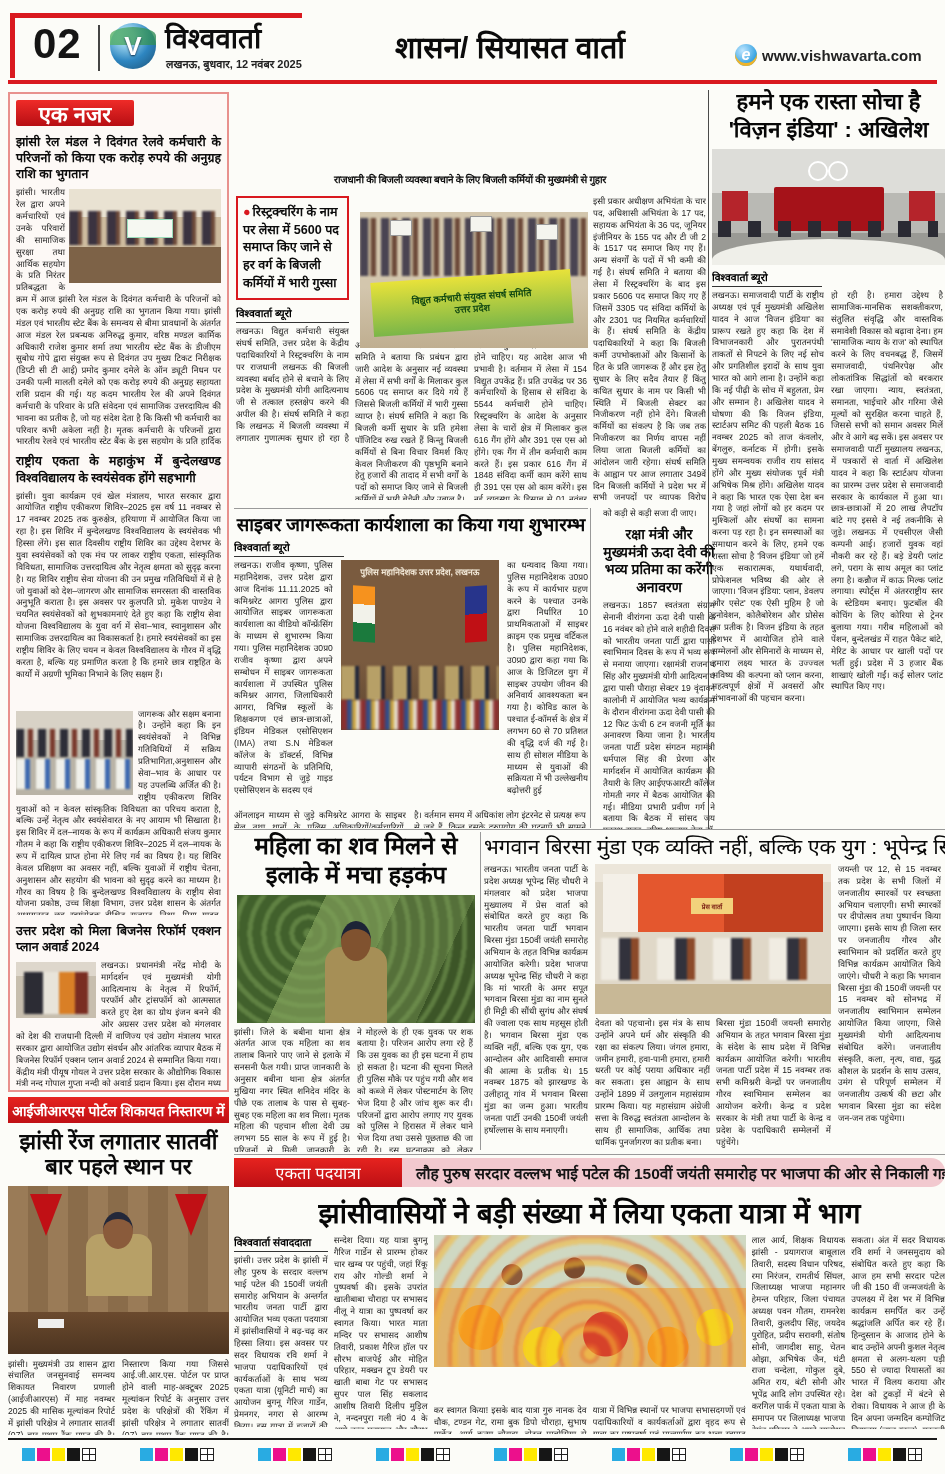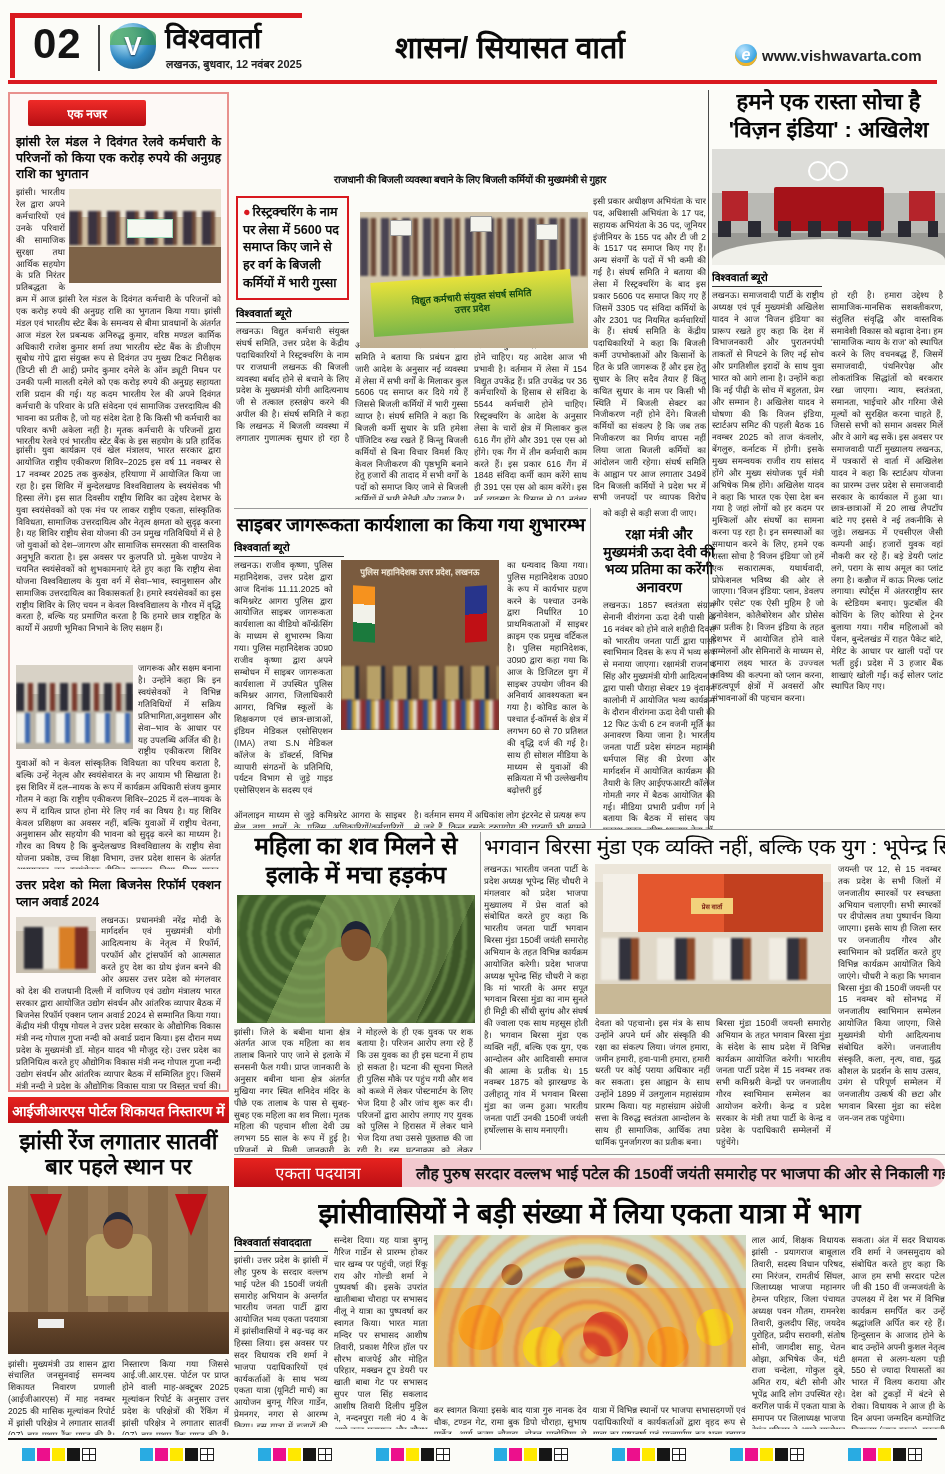--- a/index.html
+++ b/index.html
@@ -27,21 +27,21 @@
   .hdr-rule{left:8px;top:80px;width:929px;height:4px;background:#d9191f;}
   
   .bodytxt{font-size:8.6px;line-height:1.38;text-align:justify;color:#1c1c1c;overflow:hidden;}
   .byline{font-weight:bold;font-size:10.5px;border-bottom:1px solid #333;padding-bottom:2px;margin-bottom:3px;color:#000;}
   .vline{background:#4a4a4a;width:1px;}
   .hline{background:#9a9a9a;height:1px;}
   
   .eknajar{left:8px;top:92px;width:221px;height:1000px;border:2px solid #e8918d;background:#fdf9f6;
            padding:6px;box-sizing:border-box;overflow:hidden;}
   .eknajar-tab{width:118px;height:26px;background:linear-gradient(180deg,#ef2b28,#b70e13);color:#fff;
-           font-size:12px;font-weight:bold;display:flex;align-items:center;justify-content:center;border-radius:2px;margin-left:12px;}
+           font-size:22px;font-weight:bold;display:flex;align-items:center;justify-content:center;border-radius:2px;}
   .en-head{font-size:12.4px;font-weight:bold;line-height:1.3;margin:8px 0 5px 0;color:#0b0b0b;text-align:justify;}
   .ph{position:relative;overflow:hidden;background:#b9a98f;}
   .fr{float:right;margin:2px 0 3px 4px;}
   .fl{float:left;margin:2px 5px 3px 0;}
   .en-block{overflow:hidden;}
   
   .ph-cheque{width:152px;height:94px;background:linear-gradient(180deg,#e9e2d2 0 30%,#cdbb9e 30% 62%,#7d6247 62% 100%);}
   .ph-cheque .people{position:absolute;left:0;top:22px;width:100%;height:34px;
         background:repeating-linear-gradient(90deg,#3b3340 0 9px,#6d4a3a 9px 13px,transparent 13px 19px);filter:blur(1px);}
   .ph-cheque .cheque{position:absolute;left:58px;top:30px;width:44px;height:17px;background:#f6f8f2;border:1px solid #9db;}
@@ -202,20 +202,21 @@
 
     <div class="en-head">झांसी रेल मंडल ने दिवंगत रेलवे कर्मचारी के परिजनों को किया एक करोड़ रुपये की अनुग्रह राशि का भुगतान</div>
     <div class="en-block bodytxt" style="height:258px;">
       <span class="ph ph-cheque fr">
           <span class="people"></span>
           <span class="cheque"></span>
         </span>
       <span>झांसी। भारतीय रेल द्वारा अपने कर्मचारियों एवं उनके परिवारों की सामाजिक सुरक्षा तथा आर्थिक सहयोग के प्रति निरंतर प्रतिबद्धता के क्रम में आज झांसी रेल मंडल के दिवंगत कर्मचारी के परिजनों को एक करोड़ रुपये की अनुग्रह राशि का भुगतान किया गया। झांसी मंडल एवं भारतीय स्टेट बैंक के समन्वय से बीमा प्रावधानों के अंतर्गत आज मंडल रेल प्रबन्धक अनिरुद्ध कुमार, वरिष्ठ मण्डल कार्मिक अधिकारी राजेश कुमार शर्मा तथा भारतीय स्टेट बैंक के डीजीएम सुबोध गोपे द्वारा संयुक्त रूप से दिवंगत उप मुख्य टिकट निरीक्षक (डिप्टी सी टी आई) प्रमोद कुमार दमेले के ऑन ड्यूटी निधन पर उनकी पत्नी मालती दमेले को एक करोड़ रुपये की अनुग्रह सहायता राशि प्रदान की गई। यह कदम भारतीय रेल की अपने दिवंगत कर्मचारी के परिवार के प्रति संवेदना एवं सामाजिक उत्तरदायित्व की भावना का प्रतीक है, जो यह संदेश देता है कि किसी भी कर्मचारी का परिवार कभी अकेला नहीं है। मृतक कर्मचारी के परिजनों द्वारा भारतीय रेलवे एवं भारतीय स्टेट बैंक के इस सहयोग के प्रति हार्दिक आभार व्यक्त किया गया। इस अवसर पर उत्तर मध्य रेलवे झांसी मंडल के समस्त शाखा अधिकारी, भारतीय स्टेट बैंक के एजीएम अजय दीक्षित, क्षेत्रीय प्रबन्धक हसन अंसारी तथा मुख्य प्रबन्धक अजय कुमार उपस्थित रहे।</span>
     </div>
 
+    <div class="en-head">राष्ट्रीय एकता के महाकुंभ में बुन्देलखण्ड विश्वविद्यालय के स्वयंसेवक होंगे सहभागी</div>
     <div class="en-block bodytxt" style="height:218px;">
       <span>झांसी। युवा कार्यक्रम एवं खेल मंत्रालय, भारत सरकार द्वारा आयोजित राष्ट्रीय एकीकरण शिविर–2025 इस वर्ष 11 नवम्बर से 17 नवम्बर 2025 तक कुरुक्षेत्र, हरियाणा में आयोजित किया जा रहा है। इस शिविर में बुन्देलखण्ड विश्वविद्यालय के स्वयंसेवक भी हिस्सा लेंगे। इस सात दिवसीय राष्ट्रीय शिविर का उद्देश्य देशभर के युवा स्वयंसेवकों को एक मंच पर लाकर राष्ट्रीय एकता, सांस्कृतिक विविधता, सामाजिक उत्तरदायित्व और नेतृत्व क्षमता को सुदृढ़ करना है। यह शिविर राष्ट्रीय सेवा योजना की उन प्रमुख गतिविधियों में से है जो युवाओं को देश–जागरण और सामाजिक समरसता की वास्तविक अनुभूति कराता है। इस अवसर पर कुलपति प्रो. मुकेश पाण्डेय ने चयनित स्वयंसेवकों को शुभकामनाएं देते हुए कहा कि राष्ट्रीय सेवा योजना विश्वविद्यालय के युवा वर्ग में सेवा–भाव, स्वानुशासन और सामाजिक उत्तरदायित्व का विकासकर्ता है। हमारे स्वयंसेवकों का इस राष्ट्रीय शिविर के लिए चयन न केवल विश्वविद्यालय के गौरव में वृद्धि करता है, बल्कि यह प्रमाणित करता है कि हमारे छात्र राष्ट्रहित के कार्यों में अग्रणी भूमिका निभाने के लिए सक्षम हैं।</span>
     </div>
     <div class="en-block bodytxt" style="height:206px;">
       <span class="ph ph-nss fl">
           <span class="row1"></span>
           <span class="row2"></span>
         </span>
       <span>जागरूक और सक्षम बनाना है। उन्होंने कहा कि इन स्वयंसेवकों ने विभिन्न गतिविधियों में सक्रिय प्रतिभागिता,अनुशासन और सेवा–भाव के आधार पर यह उपलब्धि अर्जित की है। राष्ट्रीय एकीकरण शिविर युवाओं को न केवल सांस्कृतिक विविधता का परिचय कराता है, बल्कि उन्हें नेतृत्व और स्वयंसेवारत के नए आयाम भी सिखाता है। इस शिविर में दल–नायक के रूप में कार्यक्रम अधिकारी संजय कुमार गौतम ने कहा कि राष्ट्रीय एकीकरण शिविर–2025 में दल–नायक के रूप में दायित्व प्राप्त होना मेरे लिए गर्व का विषय है। यह शिविर केवल प्रशिक्षण का अवसर नहीं, बल्कि युवाओं में राष्ट्रीय चेतना, अनुशासन और सहयोग की भावना को सुदृढ़ करने का माध्यम है। गौरव का विषय है कि बुन्देलखण्ड विश्वविद्यालय के राष्ट्रीय सेवा योजना प्रकोष्ठ, उच्च शिक्षा विभाग, उत्तर प्रदेश शासन के अंतर्गत अध्ययनरत छह स्वयंसेवक–दीक्षित राजपूत, निशा, प्रिया यादव, पीयूष, अनूप और फरखन्दा प्रतिष्ठित राष्ट्रीय शिविर में सहभागिता हेतु चयनित हुए हैं। इस अवसर पर प्रो. एस पी सिंह, प्रो आर के सैनी, डॉ कपिल शर्मा, डॉ प्रीति निगम, विनय वाधव व अन्य गणमान्य सदस्य उपस्थित रहे।</span>
     </div>

